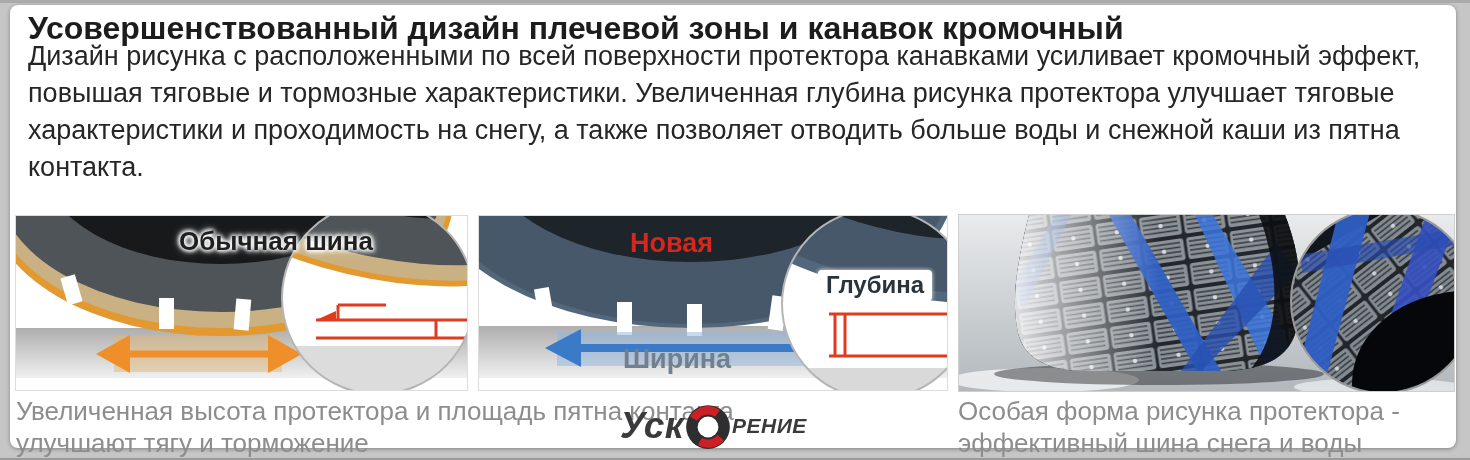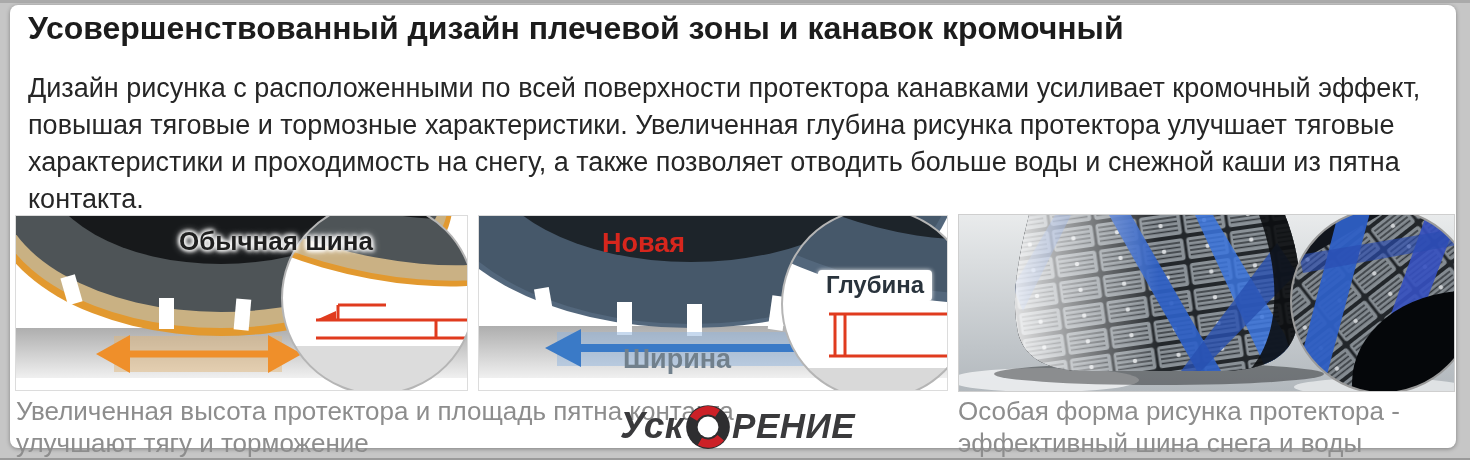--- a/index.html
+++ b/index.html
@@ -12,40 +12,40 @@
   .card{
     position:absolute;left:10px;top:5px;right:14px;bottom:12px;
     background:#ffffff;border-radius:8px;
     box-shadow:0 1px 4px rgba(0,0,0,.35);
   }
   .title{
     position:absolute;left:28px;top:10px;width:1420px;
     font-size:32px;font-weight:bold;color:#1c1c1c;letter-spacing:0;
   }
   .intro{
-    position:absolute;left:28px;top:70px;width:1416px;
+    position:absolute;left:28px;top:38px;width:1416px;
     font-size:27px;color:#262626;line-height:37px;
   }
   .panel{
     position:absolute;top:215px;height:176px;background:#fff;
     border:1px solid #dcdcdc;box-sizing:border-box;overflow:hidden;
   }
   .panel-regular{left:15px;width:453px;}
   .panel-new{left:478px;width:470px;}
   .panel-photo{left:958px;width:497px;height:178px;top:214px;border-color:#cfcfcf;}
   .panel svg{display:block;}
 
   .overlay-label{position:absolute;z-index:4;white-space:nowrap;}
   .label-regular{
     left:155px;top:226px;font-size:26px;font-weight:bold;color:#1f1f1f;
     text-shadow:0 0 5px #fff,0 0 8px #fff,1px 1px 4px #fff,-1px -1px 4px #fff;
     margin-left:24px;
   }
   .label-new{
-    left:602px;top:228px;font-size:27px;font-weight:bold;color:#d7261d;
+    left:630px;top:228px;font-size:27px;font-weight:bold;color:#d7261d;
   }
   .label-width{
     left:612px;top:344px;width:130px;text-align:center;
     font-size:27px;font-weight:bold;color:#71808c;
   }
   .label-depth{
     left:818px;top:270px;background:#fff;border-radius:4px;padding:1px 8px 2px;
     font-size:24px;font-weight:bold;color:#29333c;box-shadow:0 0 4px rgba(255,255,255,.9);
   }
   .caption{
@@ -53,21 +53,21 @@
   }
   .caption-left{left:16px;top:395px;width:745px;}
   .caption-right{left:958px;top:395px;width:475px;}
   .logo{
     position:absolute;left:620px;top:401px;display:flex;align-items:center;z-index:6;
   }
   .logo-prefix,.logo-suffix{
     font-style:italic;font-weight:bold;color:#3a3a3c;letter-spacing:.5px;
   }
   .logo-prefix{font-size:37px;margin-right:-2px;}
-  .logo-suffix{font-size:35px;text-transform:uppercase;margin-left:-2px;}
+  .logo-suffix{font-size:21px;text-transform:uppercase;margin-left:-2px;}
   .logo-tire{width:50px;height:50px;margin:0 1px;position:relative;top:1px;}
 </style>
 </head>
 <body>
 
 <div class="stage">
   <div class="card"></div>
 
   <div class="title">Усовершенствованный дизайн плечевой зоны и канавок кромочный</div>
   <div class="intro">Дизайн рисунка с расположенными по всей поверхности протектора канавками усиливает кромочный эффект, повышая тяговые и тормозные характеристики. Увеличенная глубина рисунка протектора улучшает тяговые характеристики и проходимость на снегу, а также позволяет отводить больше воды и снежной каши из пятна контакта.</div>

